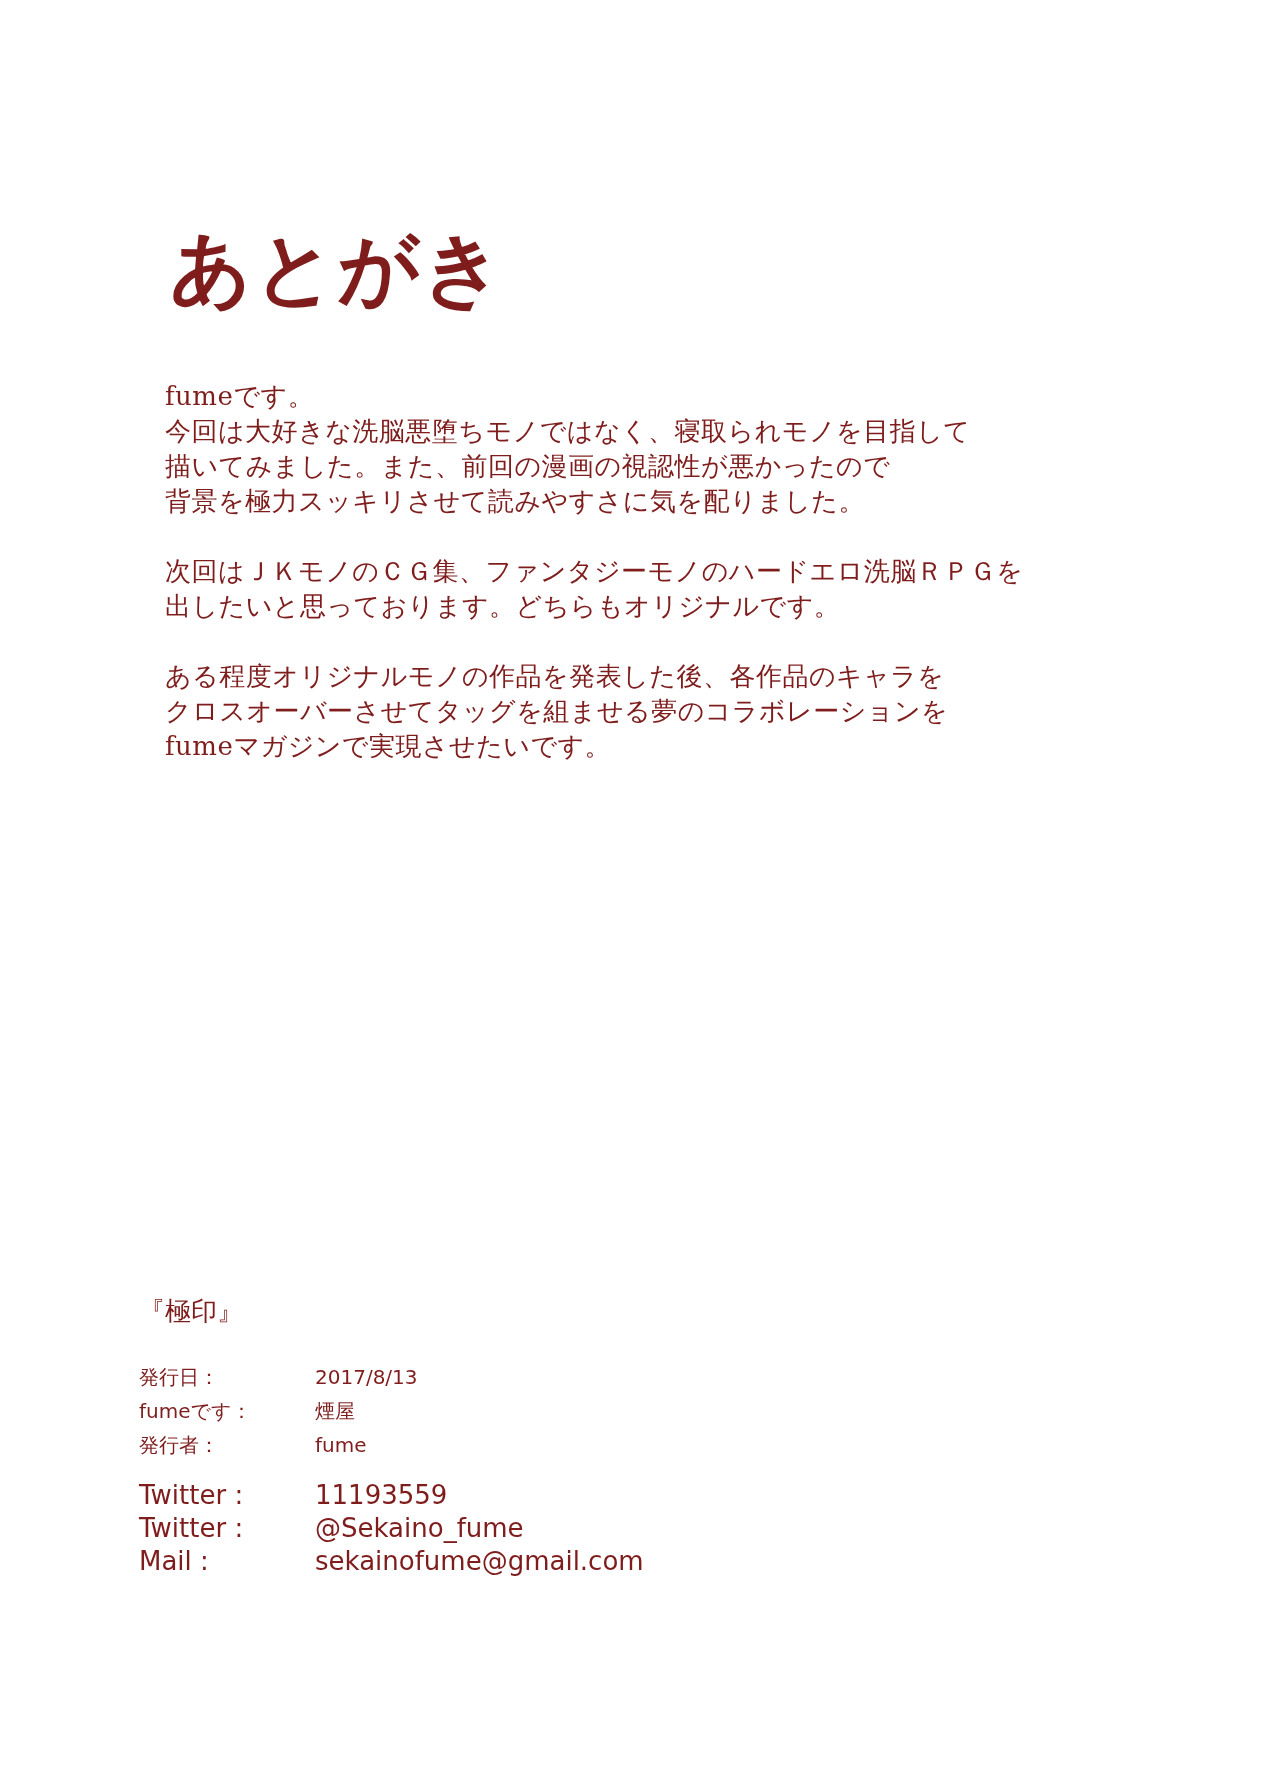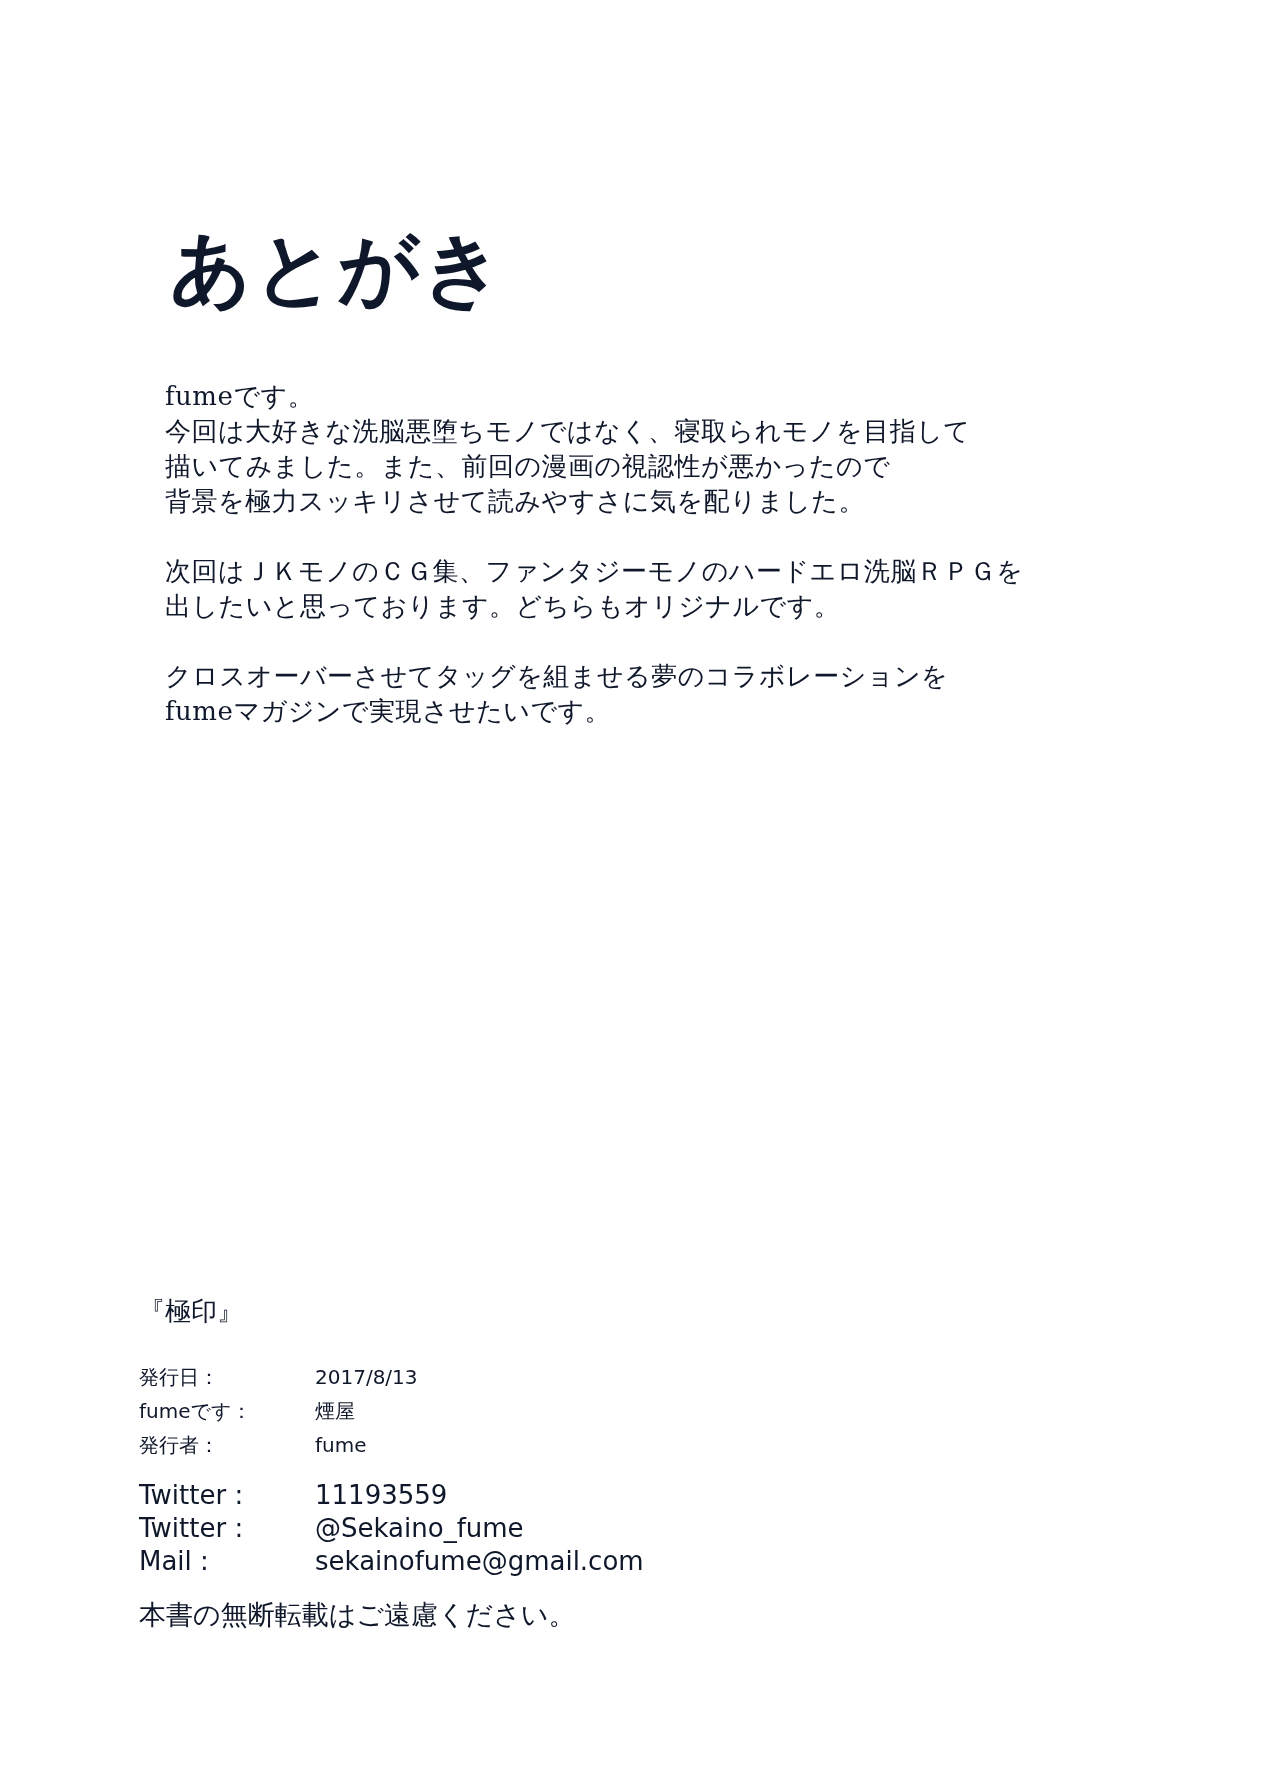--- a/index.html
+++ b/index.html
@@ -6,21 +6,21 @@
     margin: 0;
     padding: 0;
     background: #ffffff;
   }
   .page {
     position: relative;
     width: 1280px;
     height: 1790px;
     background: #ffffff;
     overflow: hidden;
-    color: #0f172a;
+    color: #7f1d1d;
     font-family: "DejaVu Serif", serif;
   }
   .title {
     position: absolute;
     left: 170px;
     top: 222px;
     margin: 0;
     font-size: 80px;
     line-height: 1.15;
     font-weight: bold;
@@ -105,20 +105,21 @@
       <div class="line">fumeです。</div>
       <div class="line">今回は大好きな洗脳悪堕ちモノではなく、寝取られモノを目指して</div>
       <div class="line">描いてみました。また、前回の漫画の視認性が悪かったので</div>
       <div class="line">背景を極力スッキリさせて読みやすさに気を配りました。</div>
     </div>
     <div class="para">
       <div class="line">次回はＪＫモノのＣＧ集、ファンタジーモノのハードエロ洗脳ＲＰＧを</div>
       <div class="line">出したいと思っております。どちらもオリジナルです。</div>
     </div>
     <div class="para">
+      <div class="line">ある程度オリジナルモノの作品を発表した後、各作品のキャラを</div>
       <div class="line">クロスオーバーさせてタッグを組ませる夢のコラボレーションを</div>
       <div class="line">fumeマガジンで実現させたいです。</div>
     </div>
   </div>
 
   <div class="colophon">
 
     <div class="book-title">『極印』</div>
 
     <div class="pub-rows">
@@ -144,17 +145,16 @@
       <div class="row">
         <span class="label">Twitter :</span>
         <span class="value">@Sekaino_fume</span>
       </div>
       <div class="row">
         <span class="label">Mail :</span>
         <span class="value">sekainofume@gmail.com</span>
       </div>
     </div>
 
-    <div class="notice">本書の無断転載はご遠慮ください。</div>
 
   </div>
 
 </div>
 
 </body></html>

